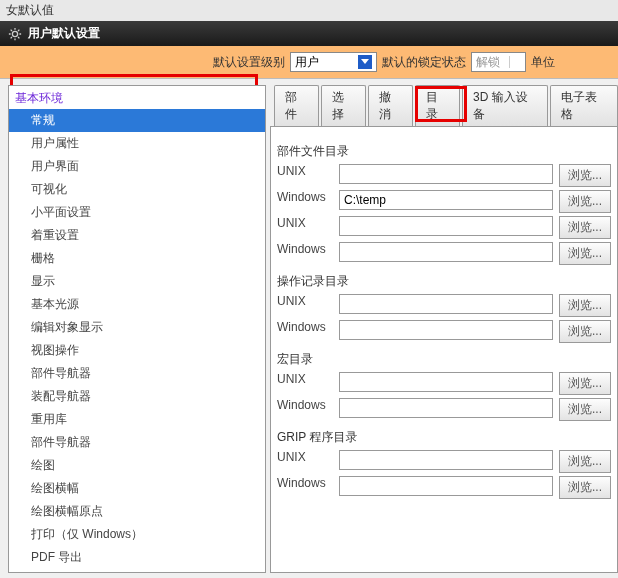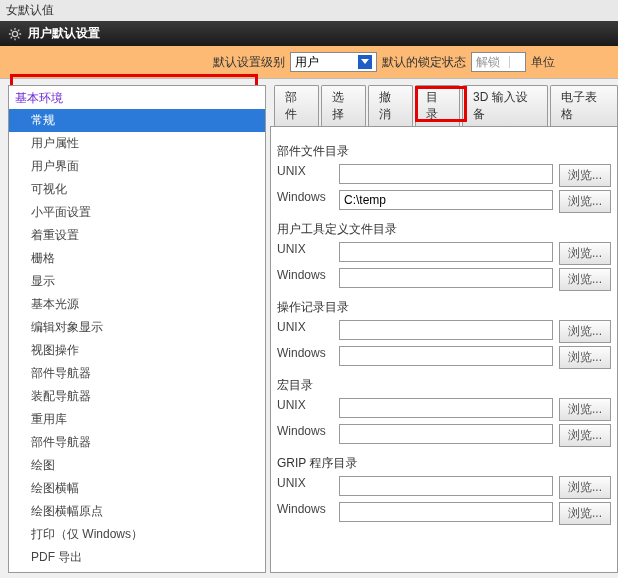--- a/index.html
+++ b/index.html
@@ -105,21 +105,20 @@
         <div class="form-row">
           <label>UNIX</label>
           <input style="">
           <button class="browse">浏览...</button>
         </div>
         <div class="form-row">
           <label>Windows</label>
           <input value="C:\temp" style="">
           <button class="browse">浏览...</button>
         </div>
-        <div class="section-title">用户工具定义文件目录</div>
         <div class="form-row">
           <label>UNIX</label>
           <input style="">
           <button class="browse">浏览...</button>
         </div>
         <div class="form-row">
           <label>Windows</label>
           <input style="">
           <button class="browse">浏览...</button>
         </div>

